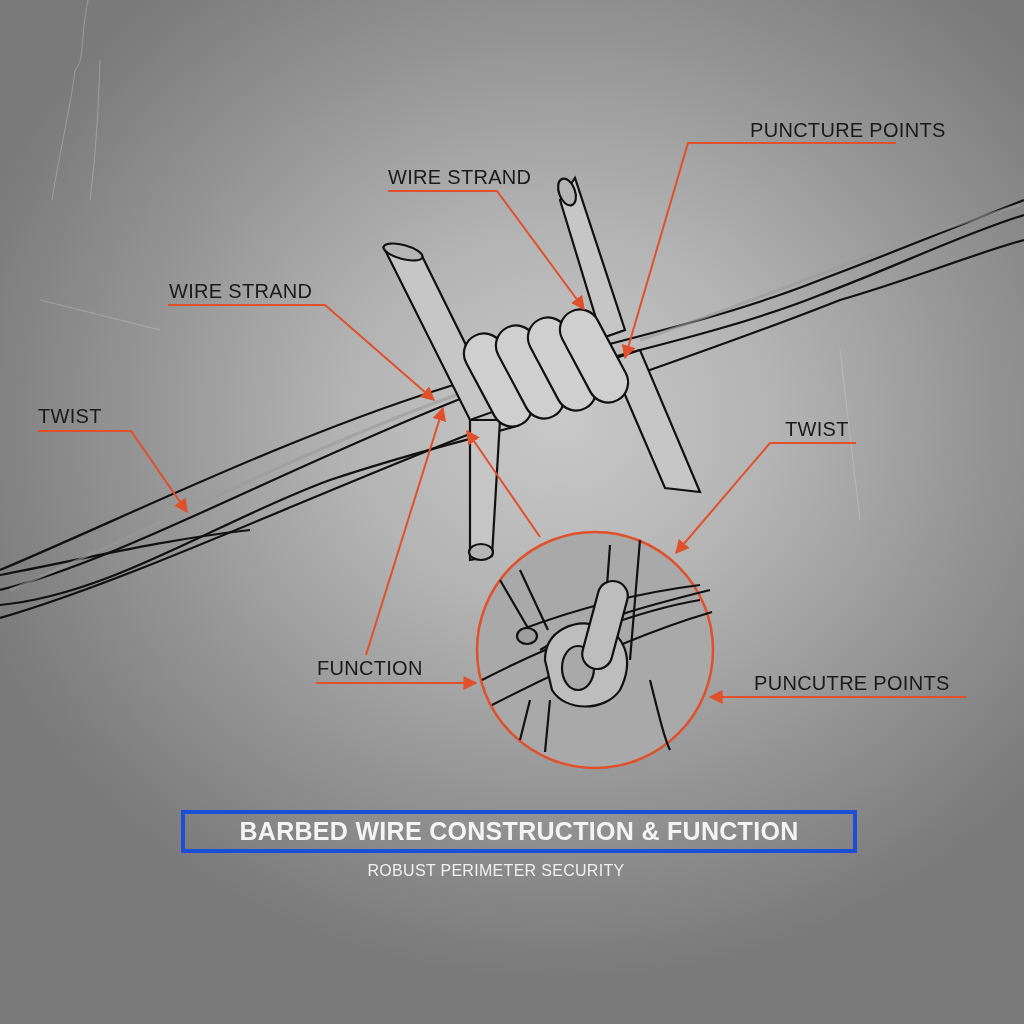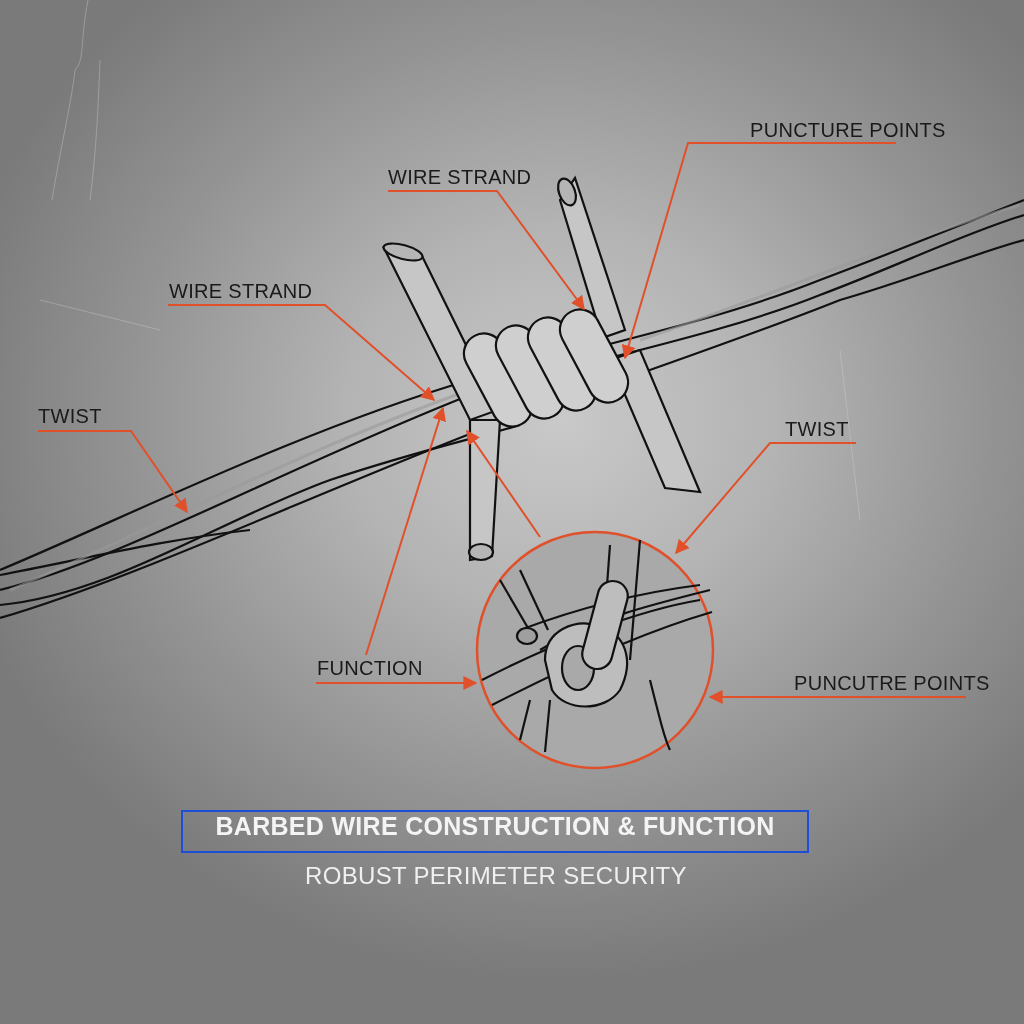--- a/index.html
+++ b/index.html
@@ -7,31 +7,31 @@
       width: 1024px; height: 1024px; overflow: hidden; position: relative;
       background: radial-gradient(ellipse 620px 560px at 560px 420px, #c9c9c9 0%, #b3b3b3 35%, #939393 70%, #7a7a7a 100%);
       font-family: "Liberation Sans", sans-serif;
     }
     .diagram { position: absolute; left: 0; top: 0; width: 1024px; height: 1024px; }
     .label {
       position: absolute; color: #1a1a1a; font-size: 20px; letter-spacing: 0.3px;
       font-family: "Liberation Sans", sans-serif; white-space: nowrap;
     }
     .title-box {
-      position: absolute; left: 181px; top: 810px; width: 628px; height: 43px;
-      border: 2px solid #1d4ed8; box-sizing: border-box;
-      display: flex; align-items: flex-start; justify-content: center;
+      position: absolute; left: 181px; top: 810px; width: 676px; height: 43px;
+      border: 4px solid #1d4ed8; box-sizing: border-box;
+      display: flex; align-items: center; justify-content: center;
     }
     .title {
       color: #f4f4f4; font-size: 25px; font-weight: bold; letter-spacing: 0.3px;
       font-family: "Liberation Sans", sans-serif;
     }
     .subtitle {
       position: absolute; left: 0; width: 992px; top: 862px; text-align: center;
-      color: #f0f0f0; font-size: 24px; letter-spacing: 0.3px;
+      color: #f0f0f0; font-size: 16px; letter-spacing: 0.3px;
       font-family: "Liberation Sans", sans-serif;
     }
   </style>
 </head>
 <body>
 
 <svg class="diagram" viewBox="0 0 1024 1024" xmlns="http://www.w3.org/2000/svg">
   <defs>
     <marker id="arrow" viewBox="0 0 10 10" refX="9" refY="5" markerWidth="7" markerHeight="7" orient="auto-start-reverse">
       <path d="M0,0 L10,5 L0,10 z" fill="#e0502a"></path>
@@ -123,18 +123,18 @@
     <polyline points="966,697 710,697" marker-end="url(#arrow)"></polyline>
   </g>
 </svg>
 
 <div class="label" style="left:716px; top:119px;margin-left:34px;">PUNCTURE POINTS</div>
 <div class="label" style="left:388px; top:166px;">WIRE STRAND</div>
 <div class="label" style="left:169px; top:280px;">WIRE STRAND</div>
 <div class="label" style="left:38px; top:405px;">TWIST</div>
 <div class="label" style="left:785px; top:418px;">TWIST</div>
 <div class="label" style="left:317px; top:657px;">FUNCTION</div>
-<div class="label" style="left:754px; top:672px;margin-left:40px;">PUNCUTRE POINTS</div>
+<div class="label" style="left:754px; top:672px;">PUNCUTRE POINTS</div>
 
 <div class="title-box">
   <span class="title">BARBED WIRE CONSTRUCTION &amp; FUNCTION</span>
 </div>
 <div class="subtitle">ROBUST PERIMETER SECURITY</div>
 
 </body></html>

